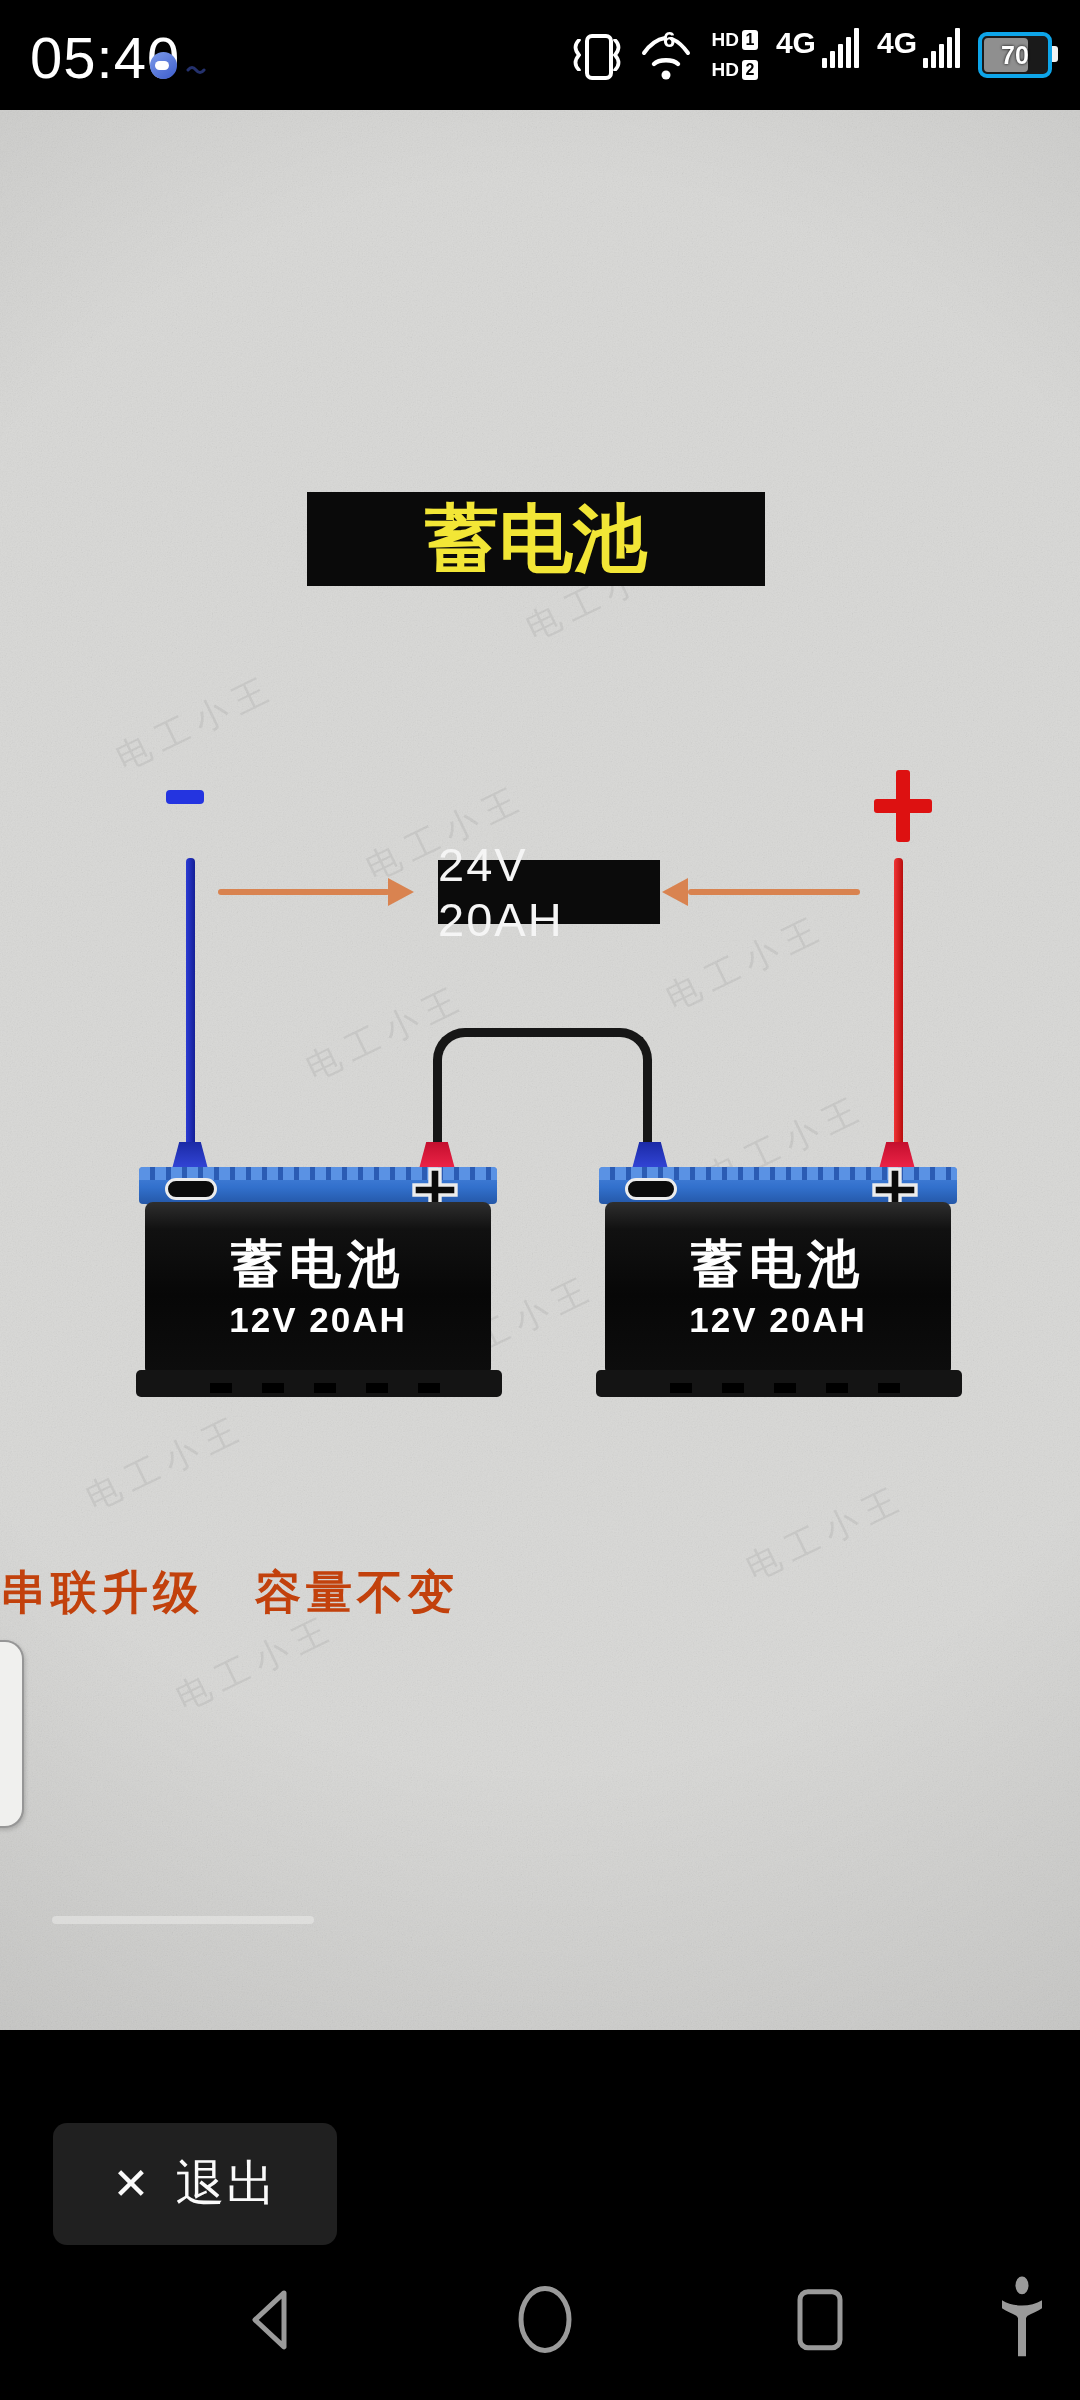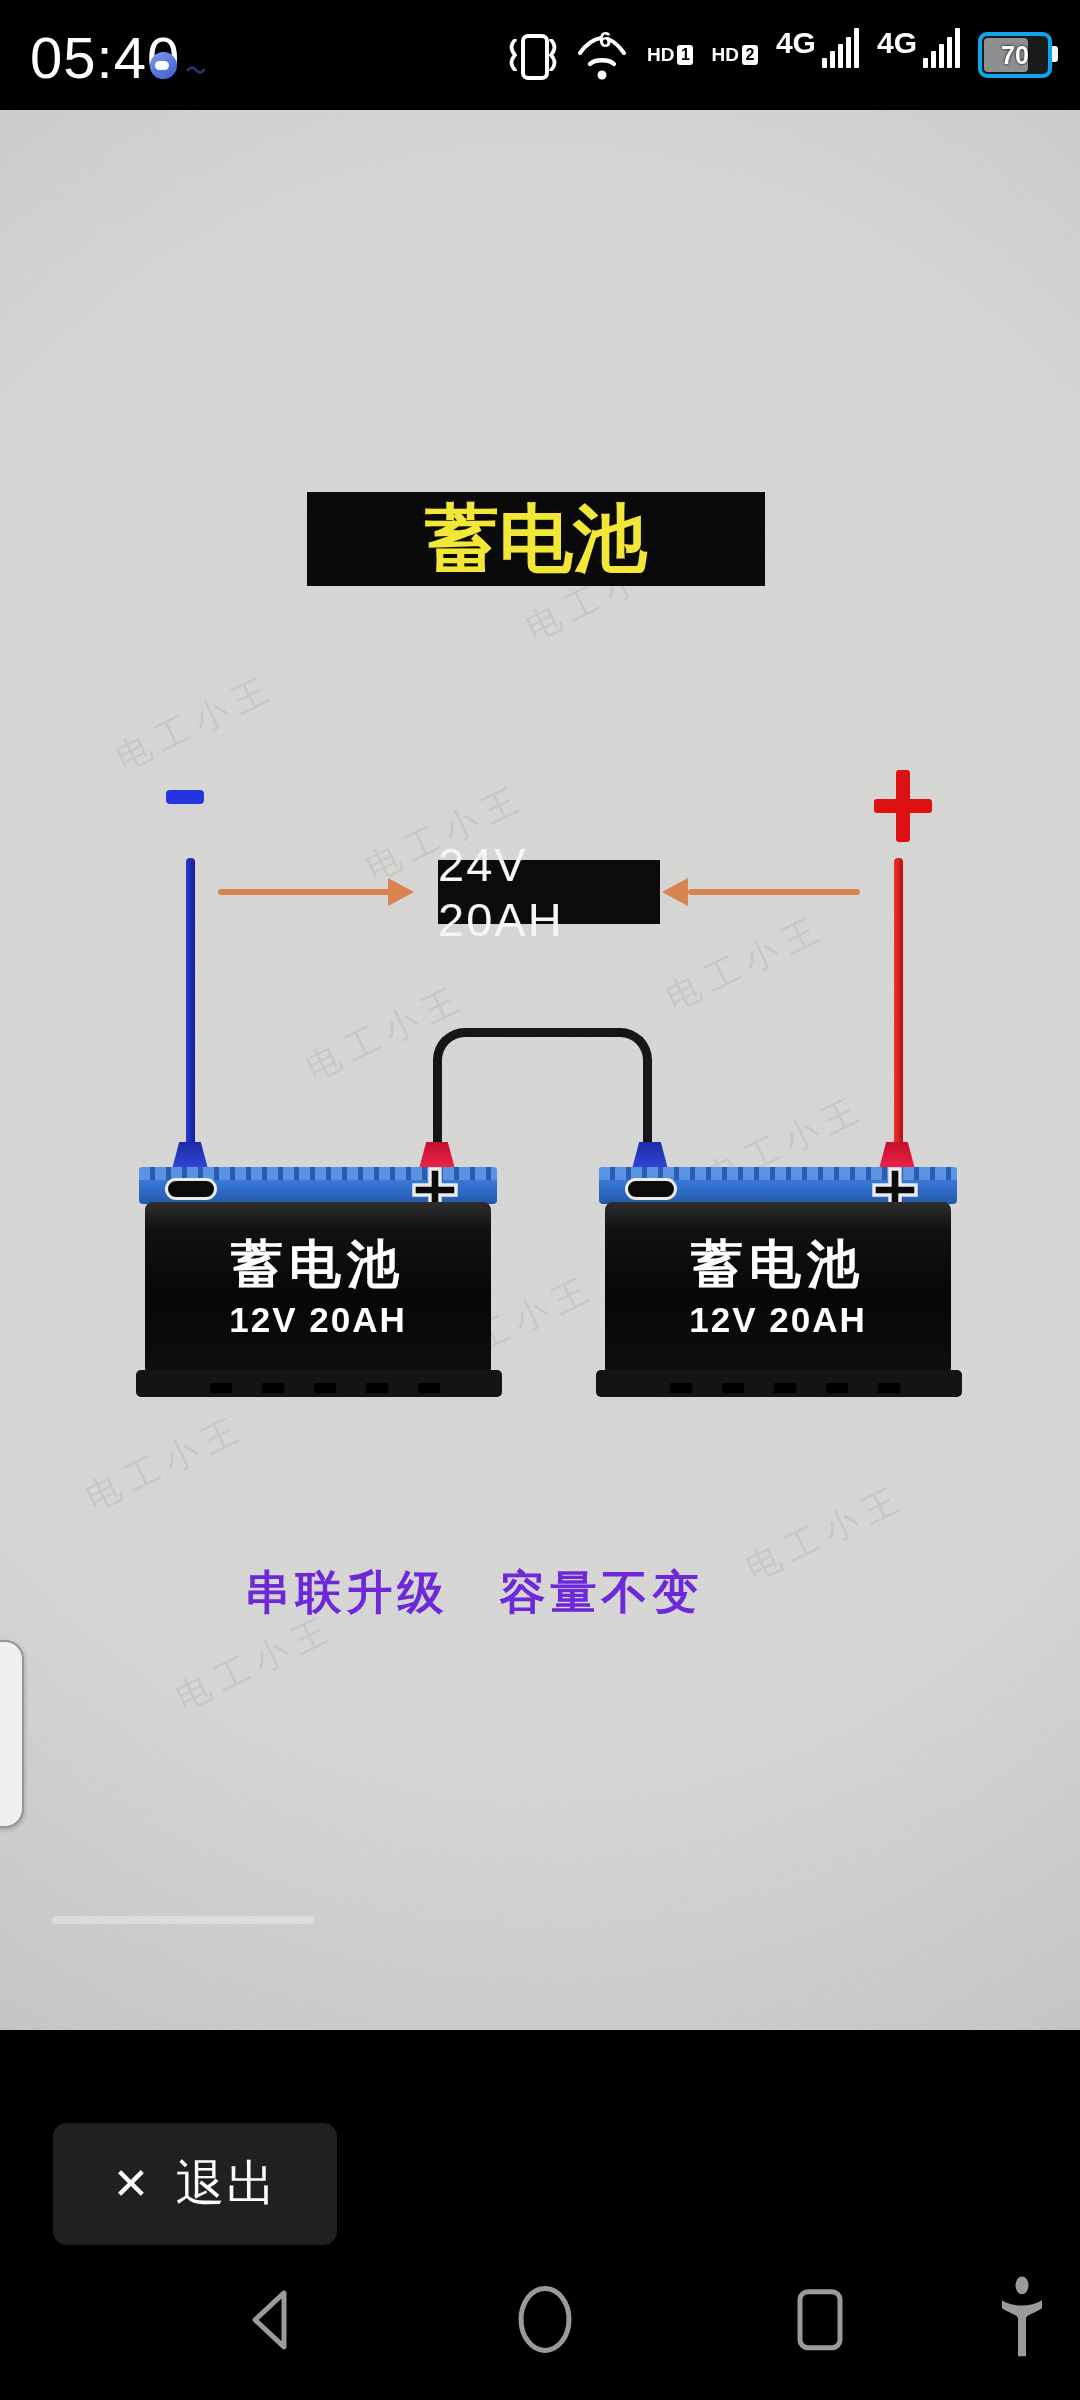--- a/index.html
+++ b/index.html
@@ -12,21 +12,21 @@
   .notif-icon{position:absolute;left:150px;top:52px;width:27px;height:27px;border-radius:50%;
               background:linear-gradient(145deg,#7d9bea,#3c5ccc);}
   .notif-icon::after{content:"";position:absolute;left:5px;top:9px;width:14px;height:9px;
               background:#fff;border-radius:6px;}
   .notif-wave{position:absolute;left:186px;top:62px;opacity:.85;}
   .sb-right{position:absolute;right:28px;top:0;height:110px;display:flex;align-items:center;gap:18px;}
   .vib-wrap{position:relative;width:48px;height:56px;}
   .vib-body{position:absolute;left:12px;top:7px;width:20px;height:38px;border:4px solid #fff;border-radius:7px;}
   .vib-l,.vib-r{position:absolute;top:12px;width:10px;height:32px;}
   .vib-l{left:-2px;} .vib-r{right:-2px;}
-  .volte{display:flex;flex-direction:row;gap:18px;}
+  .volte{display:flex;flex-direction:column;gap:10px;}
   .volte-row{display:flex;align-items:center;gap:3px;color:#fff;font-weight:bold;font-size:19px;line-height:20px;}
   .volte-num{display:inline-block;width:16px;height:20px;background:#fff;color:#000;border-radius:3px;
              font-size:16px;line-height:20px;text-align:center;font-weight:bold;}
   .signal{display:flex;align-items:flex-start;gap:6px;height:62px;}
   .signal-label{color:#fff;font-weight:bold;font-size:30px;line-height:30px;align-self:flex-start;margin-top:4px;}
   .bars{display:flex;align-items:flex-end;gap:3px;height:44px;}
   .bars i{display:block;width:5px;background:#fff;border-radius:1px;}
   .batt{position:relative;width:66px;height:38px;border:4px solid #0ea5e9;border-radius:9px;background:#1a1a1a;}
   .batt::after{content:"";position:absolute;right:-10px;top:10px;width:6px;height:16px;background:#f2f2f2;
                border-radius:0 3px 3px 0;}
@@ -90,21 +90,21 @@
   .plus-marker{position:absolute;left:272px;top:24px;width:48px;height:48px;}
   .bat-body{position:absolute;left:6px;top:60px;width:346px;height:170px;border-radius:8px 8px 4px 4px;
       background:linear-gradient(180deg,#2e2e2e 0%,#111 16%,#070707 55%,#0d0d0d 100%);
       display:flex;flex-direction:column;align-items:center;padding-top:34px;box-sizing:border-box;}
   .bat-name{color:#fff;font-size:52px;font-weight:bold;letter-spacing:6px;line-height:56px;}
   .bat-spec{color:#fff;font-size:35px;font-weight:bold;letter-spacing:2px;margin-top:8px;}
   .bat-base{position:absolute;left:-3px;top:228px;width:366px;height:27px;background:#141414;border-radius:5px;}
   .bat-base::after{content:"";position:absolute;left:44px;right:44px;bottom:4px;height:10px;border-radius:4px;
       background:repeating-linear-gradient(90deg,transparent 0 30px,#000 30px 52px);}
 
-  .caption{position:absolute;left:0;top:1452px;width:948px;text-align:center;color:#6d28d9;
+  .caption{position:absolute;left:0;top:1452px;width:948px;text-align:left;color:#c2410c;
       font-size:46px;font-weight:600;letter-spacing:5px;}
 
   .side-handle{position:absolute;left:-18px;top:1530px;width:38px;height:184px;border-radius:19px;
       background:#f0f0ee;border:2px solid rgba(120,120,120,.75);box-shadow:1px 2px 4px rgba(0,0,0,.18);}
   .faded-line{position:absolute;left:52px;top:1806px;width:262px;height:8px;border-radius:4px;
       background:rgba(235,235,233,.55);}
 
   
   .footer{position:absolute;left:0;top:2030px;width:1080px;height:370px;background:#000;}
   .exit-btn{position:absolute;left:53px;top:93px;width:284px;height:122px;background:#202020;border-radius:14px;

